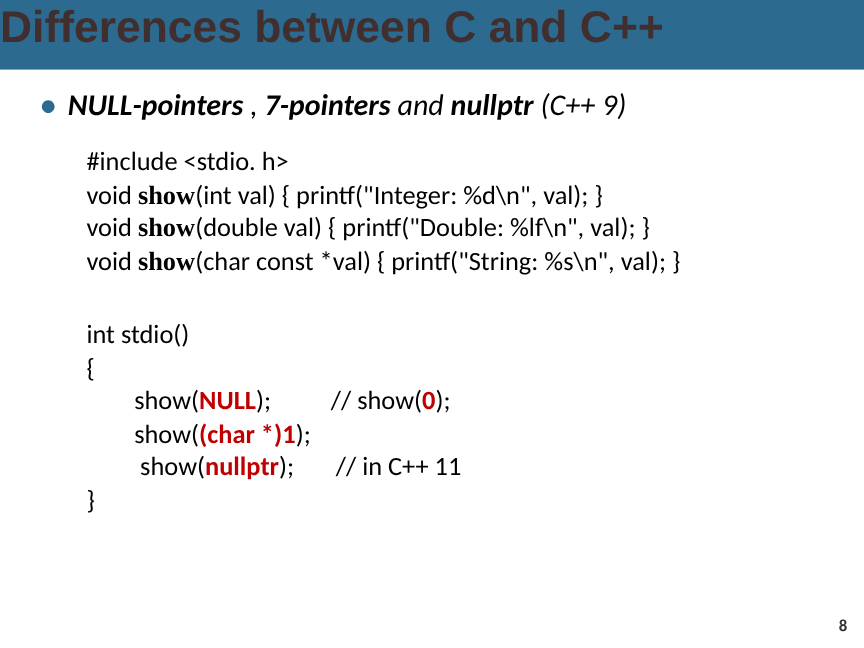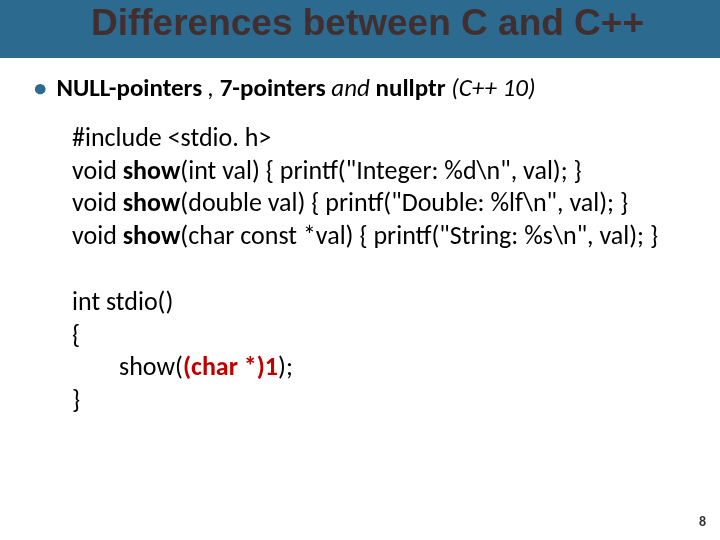--- a/index.html
+++ b/index.html
@@ -14,55 +14,53 @@
   .title-bar {
     background: #2c6a8f;
     height: 58px;
     width: 100%;
   }
   .title {
     position: absolute;
     top: 2px;
     left: 0;
     width: 100%;
-    text-align: center;
     font-family: "Comic Sans MS", cursive, sans-serif;
     font-size: 37px;
     font-weight: bold;
     color: #412f2f;
-    padding-left: 15px;
   }
   .content {
     padding: 14px 28px 0 28px;
   }
   .bullet-line {
     font-size: 25px;
     font-family: Calibri, Arial, sans-serif;
     color: #000;
     display: flex;
     align-items: baseline;
     margin-bottom: 18px;
   }
   .bullet-dot {
     color: #2c6a8f;
     font-weight: bold;
     margin-right: 10px;
     margin-left: 6px;
   }
-  .bi { font-weight: bold; }
+  .bi { font-weight: bold; font-style: italic; }
   .i { font-style: italic; }
   .code-block {
     font-family: Calibri, Arial, sans-serif;
-    font-size: 26px;
+    font-size: 22px;
     color: #000;
     line-height: 1.25;
     margin-left: 44px;
     margin-top: 6px;
   }
-  .code-block .b { font-weight: bold; }
+  .code-block .b { font-weight: bold; font-family: Liberation Serif, serif; }
   .code-block .red { color: #c00000; font-weight: bold; }
   .code-block p { white-space: pre; }
   .block2 { margin-top: 34px; }
   .page-num {
     position: absolute;
     bottom: 10px;
     right: 14px;
     font-size: 14px;
     font-weight: bold;
     color: #333;
@@ -72,33 +70,35 @@
 <body>
 
 <div class="title-bar"></div>
 <div class="title">Differences between C and C++</div>
 
 <div class="content">
 
   <div class="bullet-line">
     <span class="bullet-dot">•</span>
     <span>
-      <span class="bi">NULL-pointers</span><span class="i"> , </span><span class="bi">7-pointers</span><span class="i"> and </span><span class="bi">nullptr</span><span class="i"> (C++ 10)</span>
+      <span class="bi">NULL-pointers</span><span class="i"> , </span><span class="bi">7-pointers</span><span class="i"> and </span><span class="bi">nullptr</span><span class="i"> (C++ 9)</span>
     </span>
   </div>
 
   <div class="code-block">
     <p><span>#include &lt;stdio. h&gt;</span></p>
     <p><span>void </span><span class="b">show</span><span>(int val) { printf("Integer: %d\n", val); }</span></p>
     <p><span>void </span><span class="b">show</span><span>(double val) { printf("Double: %lf\n", val); }</span></p>
     <p><span>void </span><span class="b">show</span><span>(char const *val) { printf("String: %s\n", val); }</span></p>
   </div>
 
   <div class="code-block block2">
     <p><span>int stdio()</span></p>
     <p><span>{</span></p>
+    <p><span>        show(</span><span class="red">NULL</span><span>);          // show(</span><span class="red">0</span><span>);</span></p>
     <p><span>        show(</span><span class="red">(char *)1</span><span>);</span></p>
+    <p><span>         show(</span><span class="red">nullptr</span><span>);       // in C++ 11</span></p>
     <p><span>}</span></p>
   </div>
 
 </div>
 
 <div class="page-num">8</div>
 
 </body></html>

